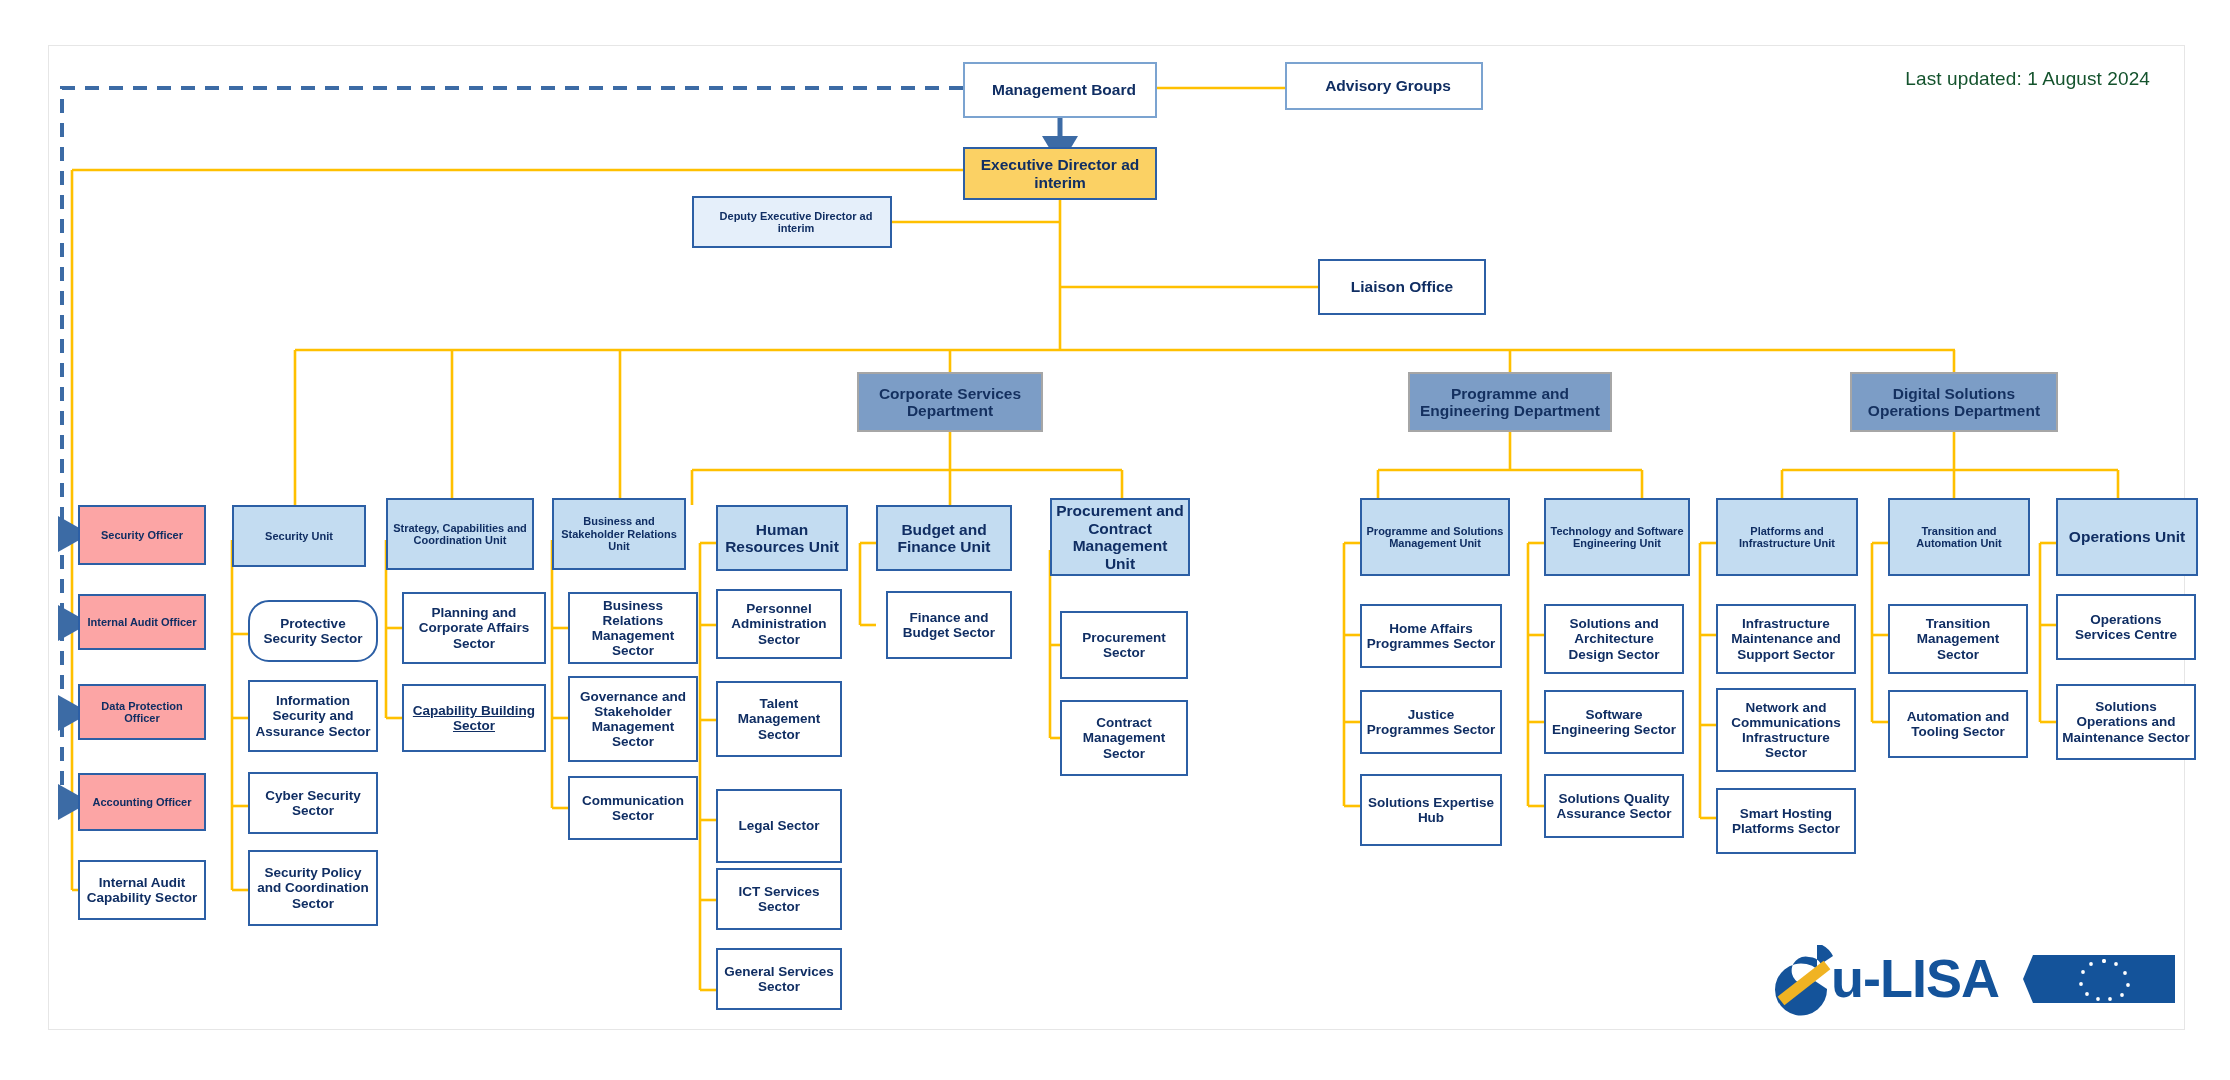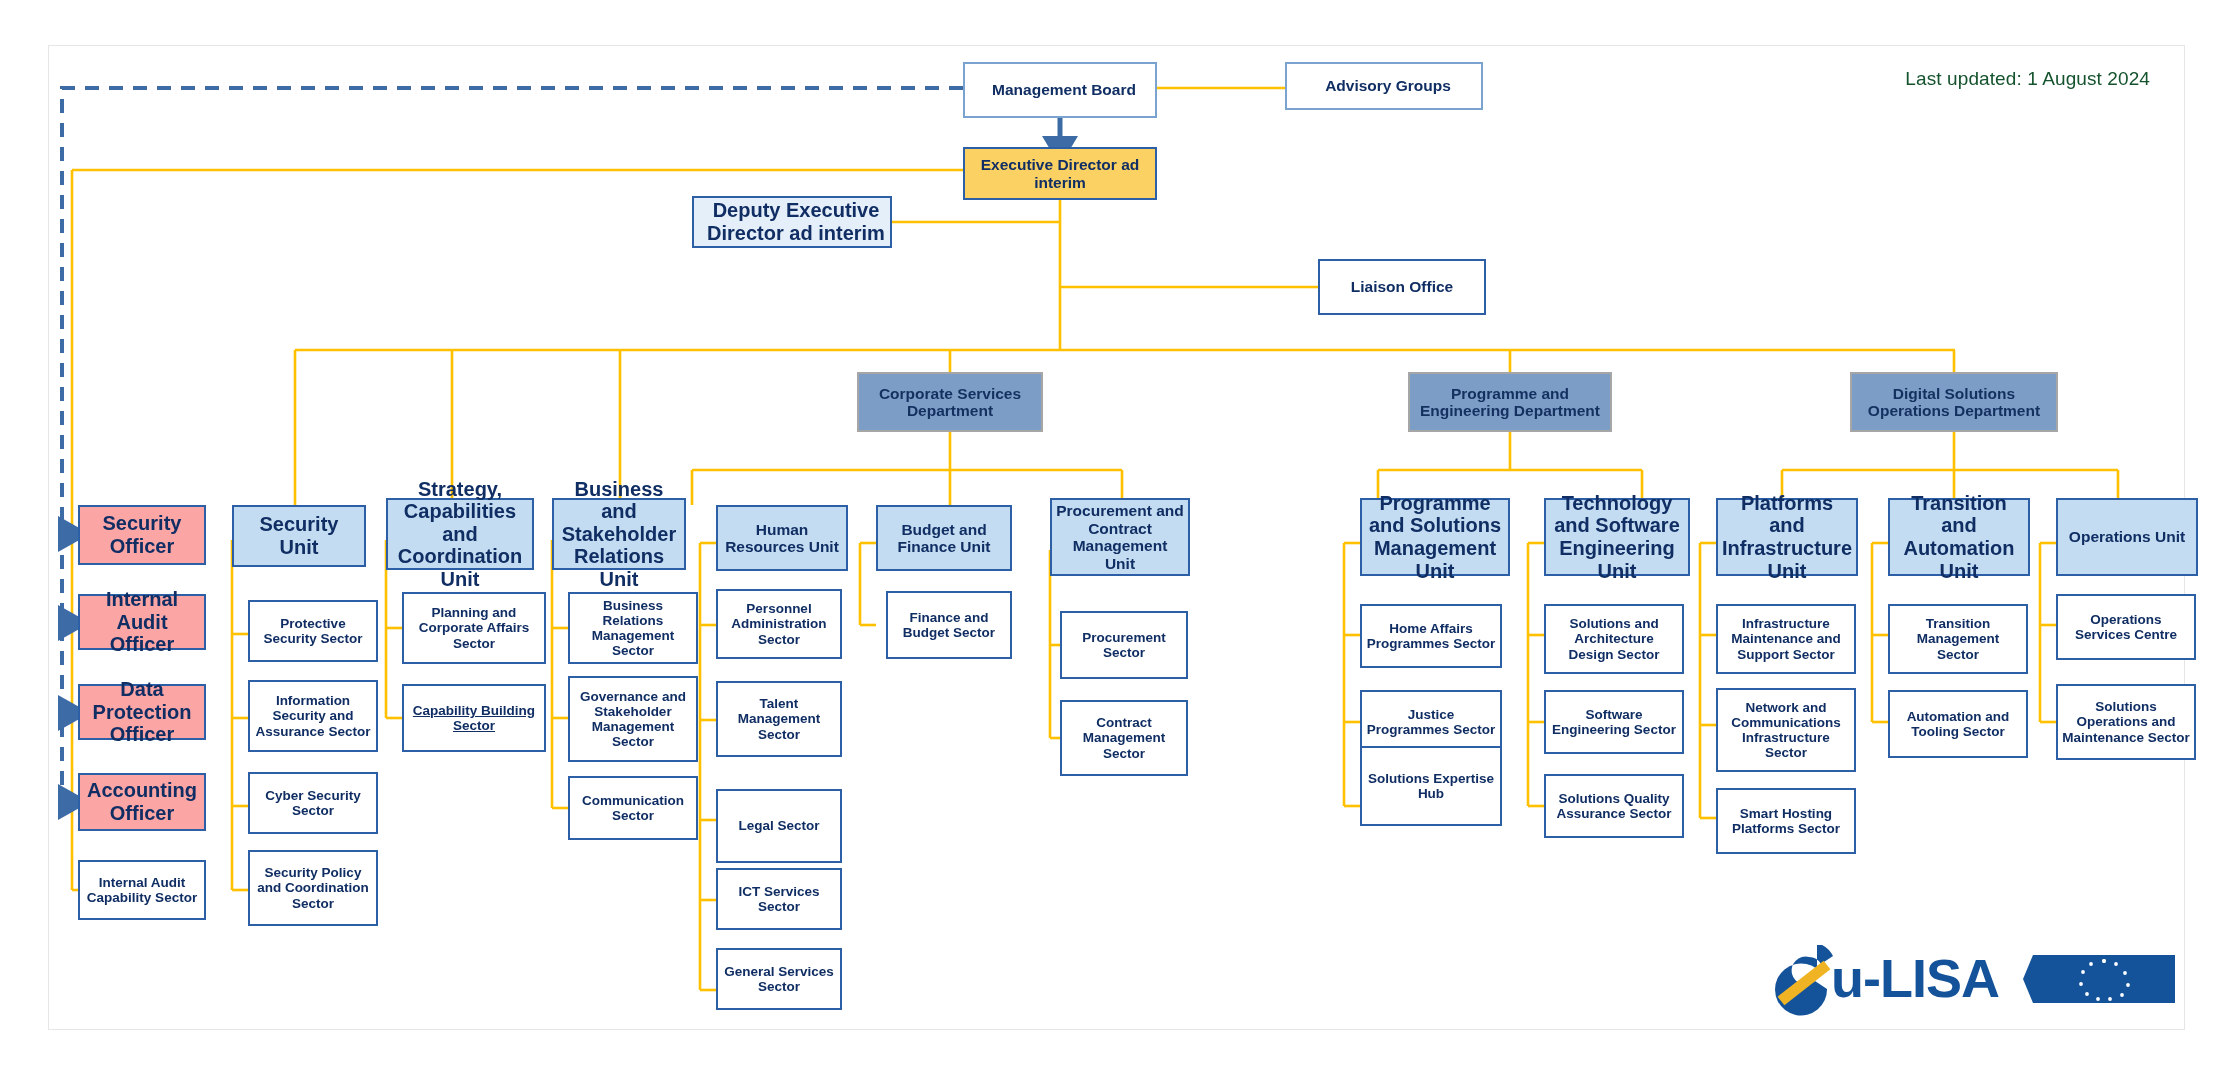--- a/index.html
+++ b/index.html
@@ -27,21 +27,21 @@
 
   
   .n-plain{ background:#ffffff;border:2px solid #7ba3d0;padding-left:12px; }
   .n-plain-dark{ background:#ffffff;border:2px solid #2c5fa5; }
   .n-accent{ background:#fbd164;border:2px solid #2c5fa5; }
   .n-officer{ background:#fca5a5;border:2px solid #2c5fa5; }
   .n-unit{ background:#c3dcf1;border:2px solid #2c5fa5; }
   .n-dept{ background:#7c9dc6;border:2px solid #a6a6a6;color:#14305f; }
 
   .fs13{font-size:13.5px;}
-  .fs14{font-size:20px;}
+  .fs14{font-size:11px;}
   .fs15{font-size:15.5px;}
 
   .updated{
     position:absolute;right:80px;top:68px;
     color:#14532d;font-size:19px;font-weight:normal;letter-spacing:.1px;
     font-family:"Liberation Sans","DejaVu Sans",sans-serif;
   }
 
   
   .logo{position:absolute;left:1775px;top:945px;width:400px;height:72px;}
@@ -212,21 +212,21 @@
   <div class="node n-officer fs14" style="left:78px;top:773px;width:128px;height:58px;">
     <span>Accounting Officer</span>
   </div>
   <div class="node n-plain-dark fs13" style="left:78px;top:860px;width:128px;height:60px;">
     <span>Internal Audit Capability Sector</span>
   </div>
 
   <div class="node n-unit fs14" style="left:232px;top:505px;width:134px;height:62px;">
     <span>Security Unit</span>
   </div>
-  <div class="node n-plain-dark fs13" style="left:248px;top:600px;width:130px;height:62px;">
+  <div class="node n-plain-dark fs13" style="left:248px;top:600px;width:130px;height:62px;border-radius:21px;">
     <span>Protective Security Sector</span>
   </div>
   <div class="node n-plain-dark fs13" style="left:248px;top:680px;width:130px;height:72px;">
     <span>Information Security and Assurance Sector</span>
   </div>
   <div class="node n-plain-dark fs13" style="left:248px;top:772px;width:130px;height:62px;">
     <span>Cyber Security Sector</span>
   </div>
   <div class="node n-plain-dark fs13" style="left:248px;top:850px;width:130px;height:76px;">
     <span>Security Policy and Coordination Sector</span>
@@ -301,21 +301,21 @@
 
   <div class="node n-unit fs14" style="left:1360px;top:498px;width:150px;height:78px;">
     <span>Programme and Solutions Management Unit</span>
   </div>
   <div class="node n-plain-dark fs13" style="left:1360px;top:604px;width:142px;height:64px;">
     <span>Home Affairs Programmes Sector</span>
   </div>
   <div class="node n-plain-dark fs13" style="left:1360px;top:690px;width:142px;height:64px;">
     <span>Justice Programmes Sector</span>
   </div>
-  <div class="node n-plain-dark fs13" style="left:1360px;top:746px;width:142px;height:80px;">
+  <div class="node n-plain-dark fs13" style="left:1360px;top:774px;width:142px;height:72px;">
     <span>Solutions Expertise Hub</span>
   </div>
 
   <div class="node n-unit fs14" style="left:1544px;top:498px;width:146px;height:78px;">
     <span>Technology and Software Engineering Unit</span>
   </div>
   <div class="node n-plain-dark fs13" style="left:1544px;top:604px;width:140px;height:70px;">
     <span>Solutions and Architecture Design Sector</span>
   </div>
   <div class="node n-plain-dark fs13" style="left:1544px;top:690px;width:140px;height:64px;">

